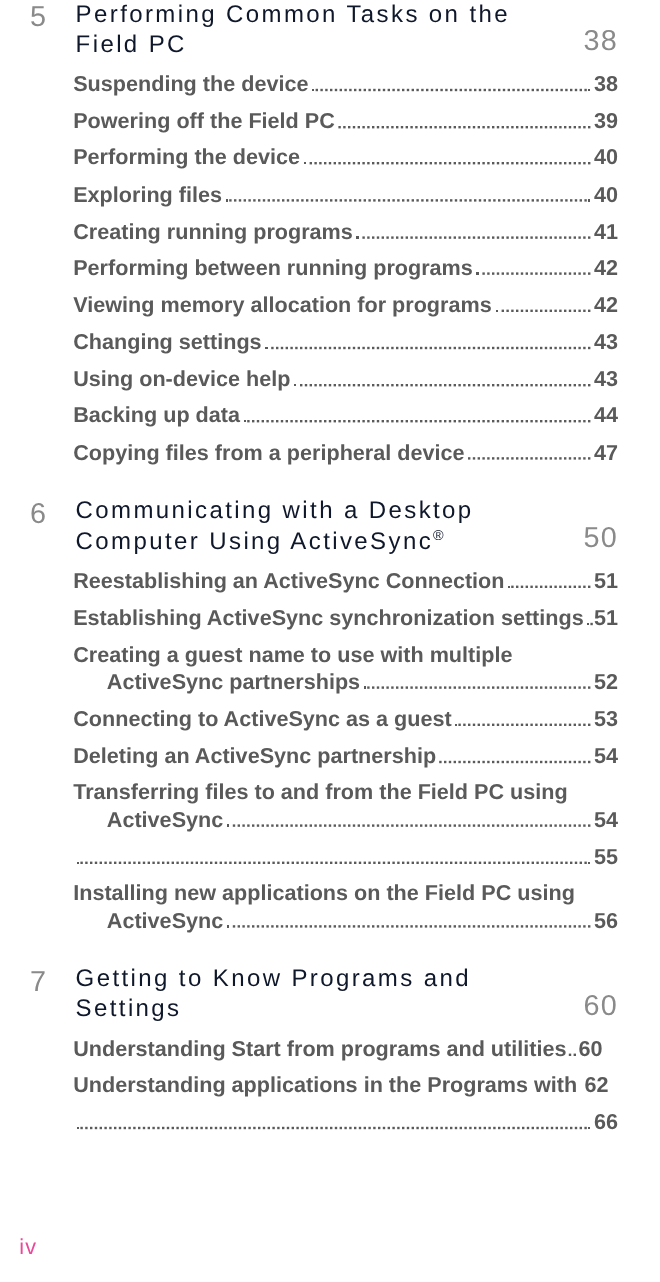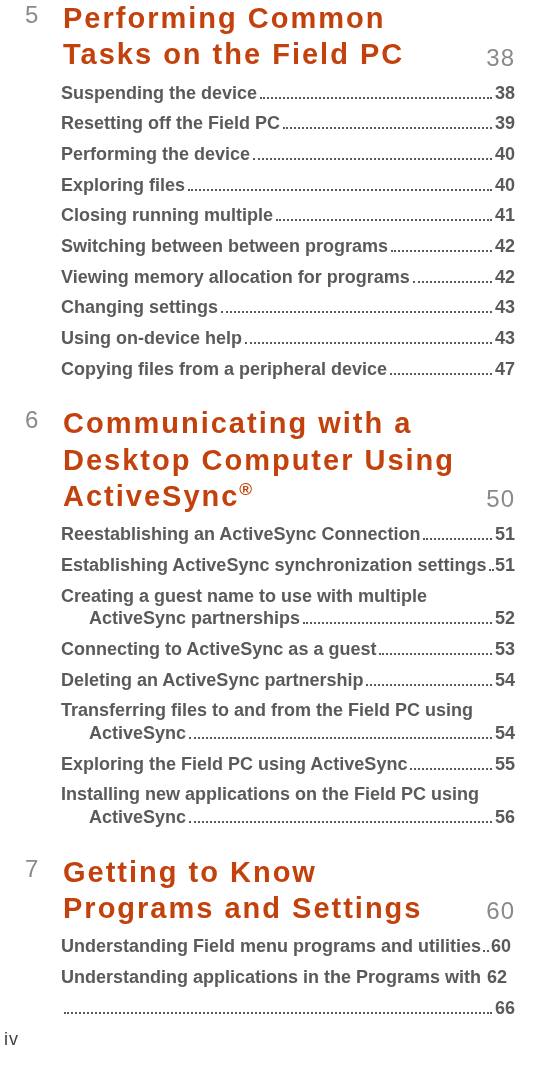--- a/index.html
+++ b/index.html
@@ -31,25 +31,25 @@
     line-height: 1.25;
     text-align: left;
     font-weight: 400;
   }
   .chapter-title-row {
     flex: 1;
     display: flex;
     align-items: flex-end;
   }
   .chapter-title {
-    font-size: 29px;
-    color: #c2410c;
+    font-size: 20px;
+    color: #0f172a;
     letter-spacing: 2px;
     line-height: 1.25;
-    font-weight: 700;
+    font-weight: 400;
     flex: 1;
   }
   .chapter-page {
     font-size: 24px;
     color: #8a8a8a;
     letter-spacing: 1px;
     margin-left: 12px;
     font-weight: 400;
     align-self: flex-end;
     line-height: 1.25;
@@ -78,23 +78,23 @@
   .pg {
     font-size: 18px;
     font-weight: 600;
     color: #5a5a5a;
     white-space: nowrap;
   }
   .spc { height: 26px; }
   .page-number {
     position: absolute;
     bottom: 18px;
-    left: 4px;
+    left: 16px;
     font-size: 18px;
-    color: #404040;
+    color: #ec4899;
     letter-spacing: 1px;
   }
   sup { font-size: 0.6em; vertical-align: super; }
 </style>
 </head>
 <body>
 
 <div class="page">
 
   <div class="chapter-block">
@@ -104,58 +104,63 @@
       <div class="chapter-page">38</div>
     </div>
   </div>
   <div class="entries">
     <div class="entry">
         <span class="label">Suspending the device</span>
         <span class="leader"></span>
         <span class="pg">38</span>
       </div>
     <div class="entry">
-        <span class="label">Resetting off the Field PC</span>
+        <span class="label">Powering off the Field PC</span>
         <span class="leader"></span>
         <span class="pg">39</span>
       </div>
     <div class="entry">
         <span class="label">Performing the device</span>
         <span class="leader"></span>
         <span class="pg">40</span>
       </div>
     <div class="entry">
         <span class="label">Exploring files</span>
         <span class="leader"></span>
         <span class="pg">40</span>
       </div>
     <div class="entry">
-        <span class="label">Closing running multiple</span>
+        <span class="label">Creating running programs</span>
         <span class="leader"></span>
         <span class="pg">41</span>
       </div>
     <div class="entry">
-        <span class="label">Switching between between programs</span>
+        <span class="label">Performing between running programs</span>
         <span class="leader"></span>
         <span class="pg">42</span>
       </div>
     <div class="entry">
         <span class="label">Viewing memory allocation for programs</span>
         <span class="leader"></span>
         <span class="pg">42</span>
       </div>
     <div class="entry">
         <span class="label">Changing settings</span>
         <span class="leader"></span>
         <span class="pg">43</span>
       </div>
     <div class="entry">
         <span class="label">Using on-device help</span>
         <span class="leader"></span>
         <span class="pg">43</span>
+      </div>
+    <div class="entry">
+        <span class="label">Backing up data</span>
+        <span class="leader"></span>
+        <span class="pg">44</span>
       </div>
     <div class="entry">
         <span class="label">Copying files from a peripheral device</span>
         <span class="leader"></span>
         <span class="pg">47</span>
       </div>
   </div>
 
   <div class="spc"></div>
 
@@ -209,21 +214,20 @@
       <div class="entry" style="margin-top:2px;">
           <span class="cont">
             <span class="label">ActiveSync</span>
             <span class="leader"></span>
             <span class="pg">54</span>
           </span>
         </div>
     </div>
 
     <div class="entry">
-        <span class="label">Exploring the Field PC using ActiveSync</span>
         <span class="leader"></span>
         <span class="pg">55</span>
       </div>
 
     <div>
       <div class="entry">
           <span class="label">Installing new applications on the Field PC using</span>
         </div>
       <div class="entry" style="margin-top:2px;">
           <span class="cont">
@@ -239,21 +243,21 @@
 
   <div class="chapter-block">
     <div class="chapter-number">7</div>
     <div class="chapter-title-row">
       <div class="chapter-title">Getting to Know Programs and Settings</div>
       <div class="chapter-page">60</div>
     </div>
   </div>
   <div class="entries">
     <div class="entry">
-        <span class="label">Understanding Field menu programs and utilities</span>
+        <span class="label">Understanding Start from programs and utilities</span>
         <span class="leader" style="flex:0 0 6px;margin:0 2px 3px 2px;"></span>
         <span class="pg">60</span>
       </div>
     <div class="entry">
         <span class="label">Understanding applications in the Programs with</span>
         <span style="flex:0 0 6px"></span>
         <span class="pg">62</span>
       </div>
     <div class="entry">
         <span class="leader"></span>

